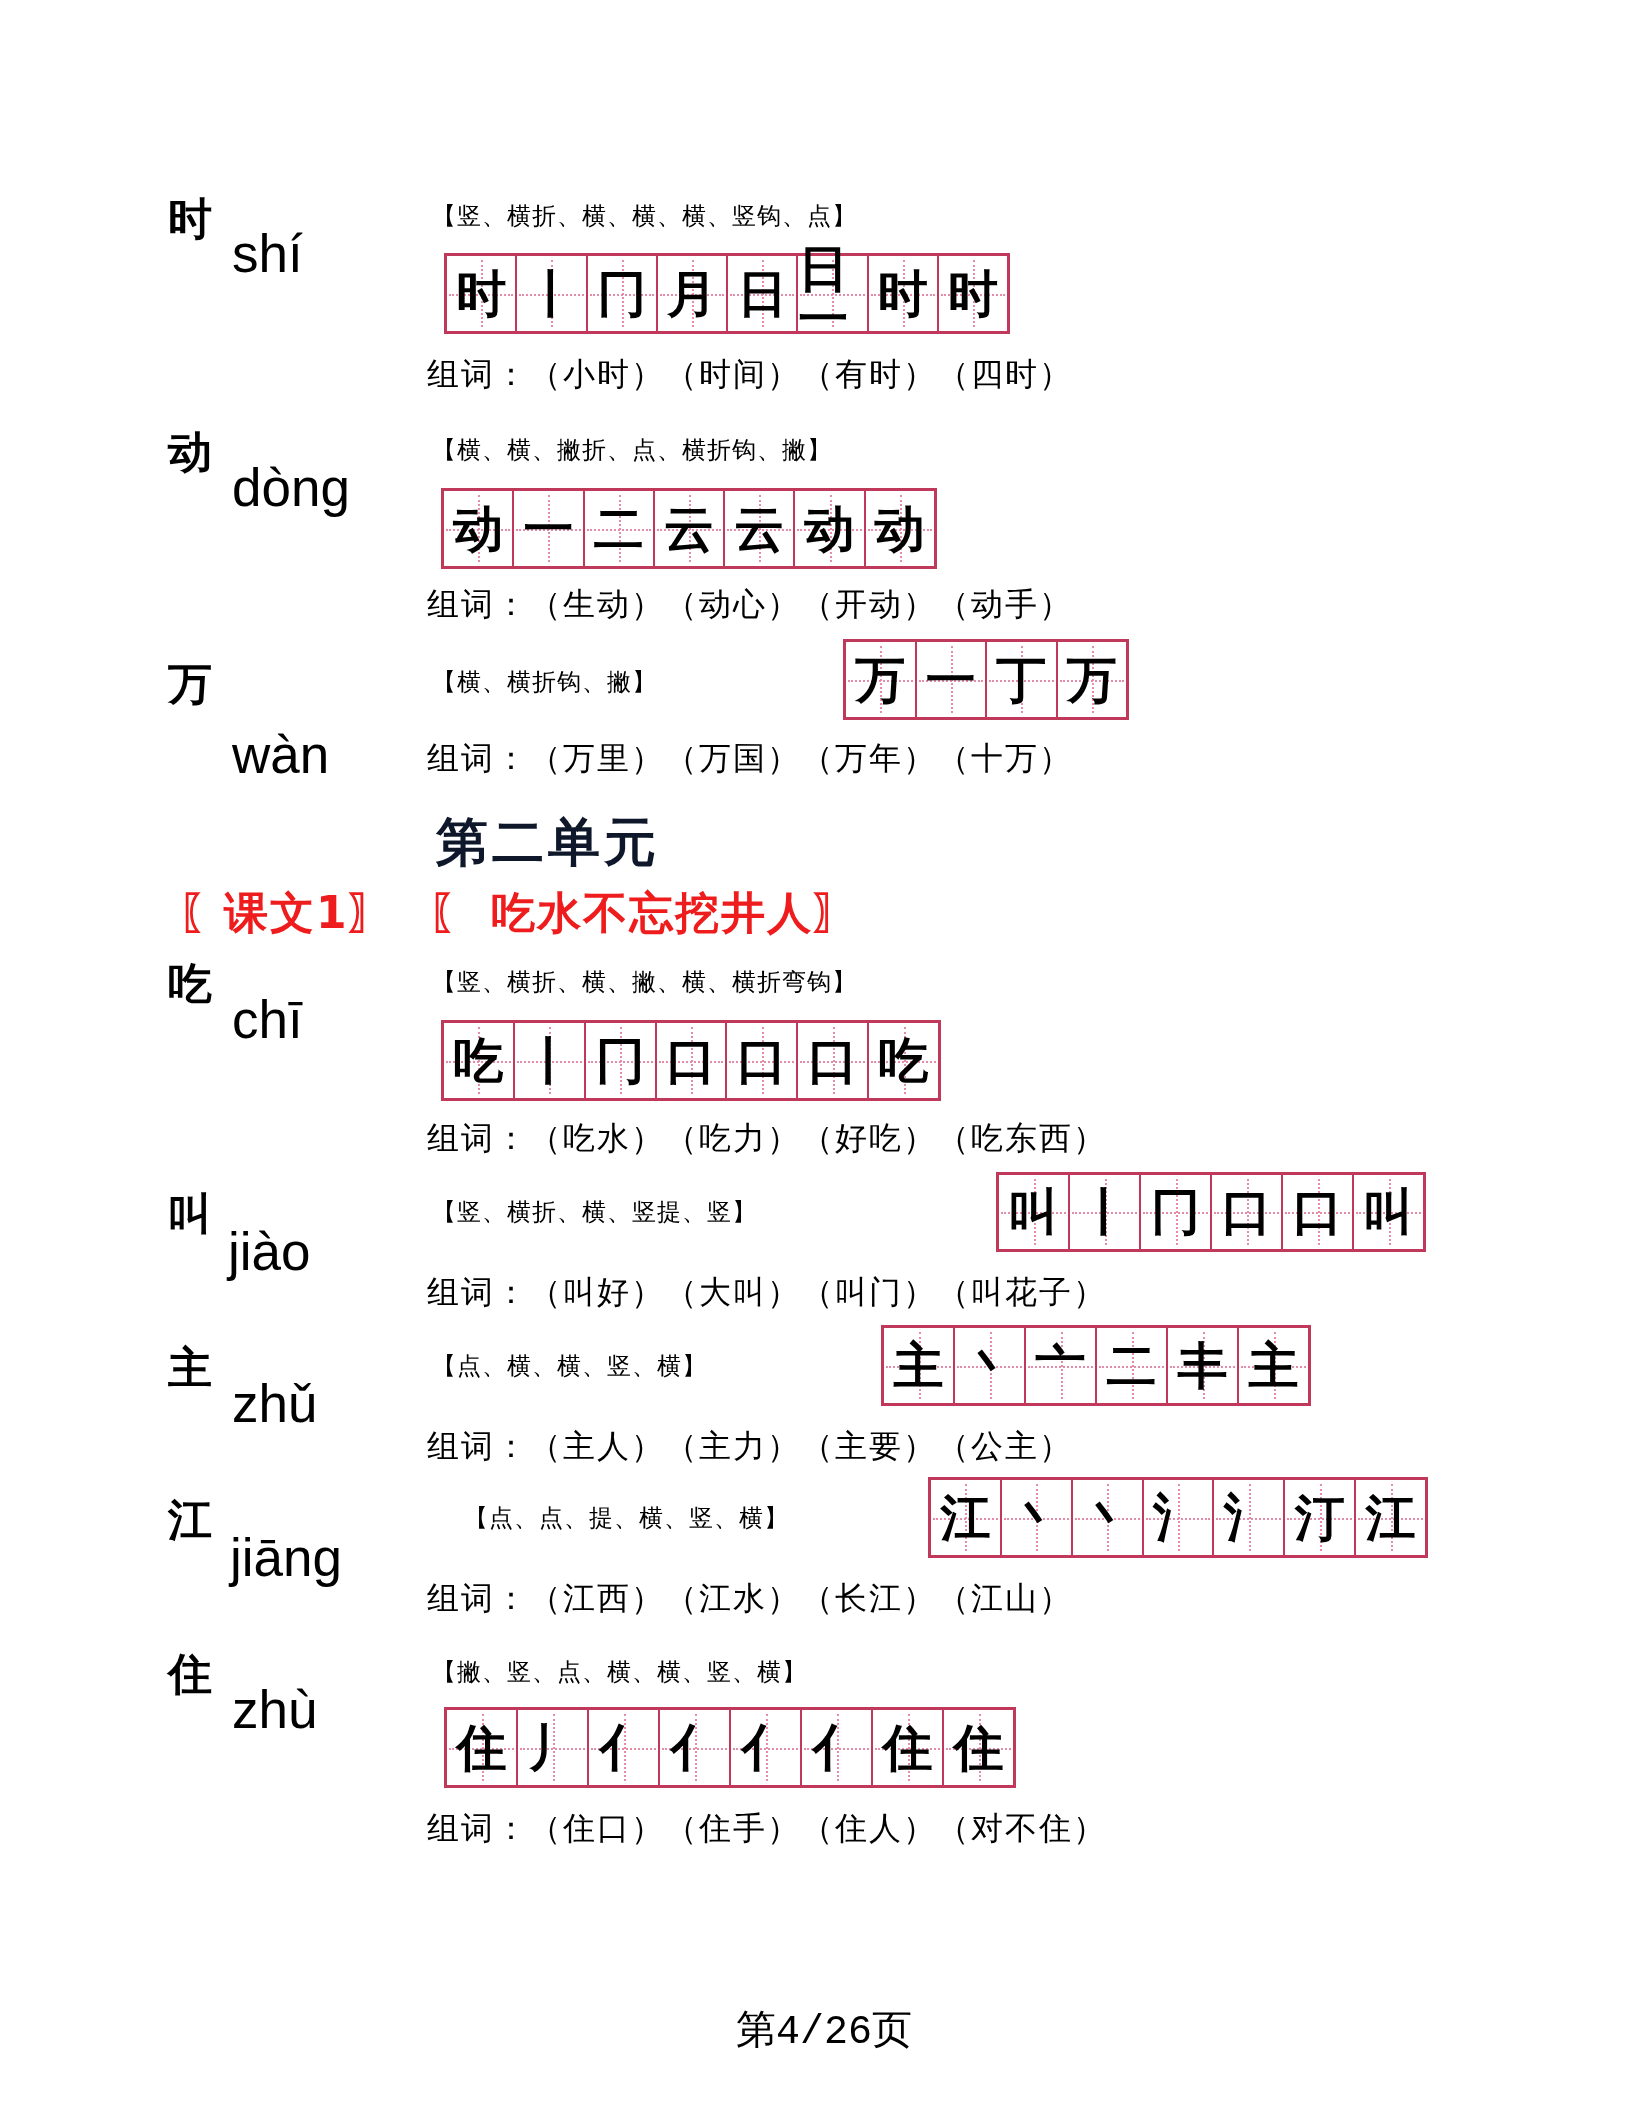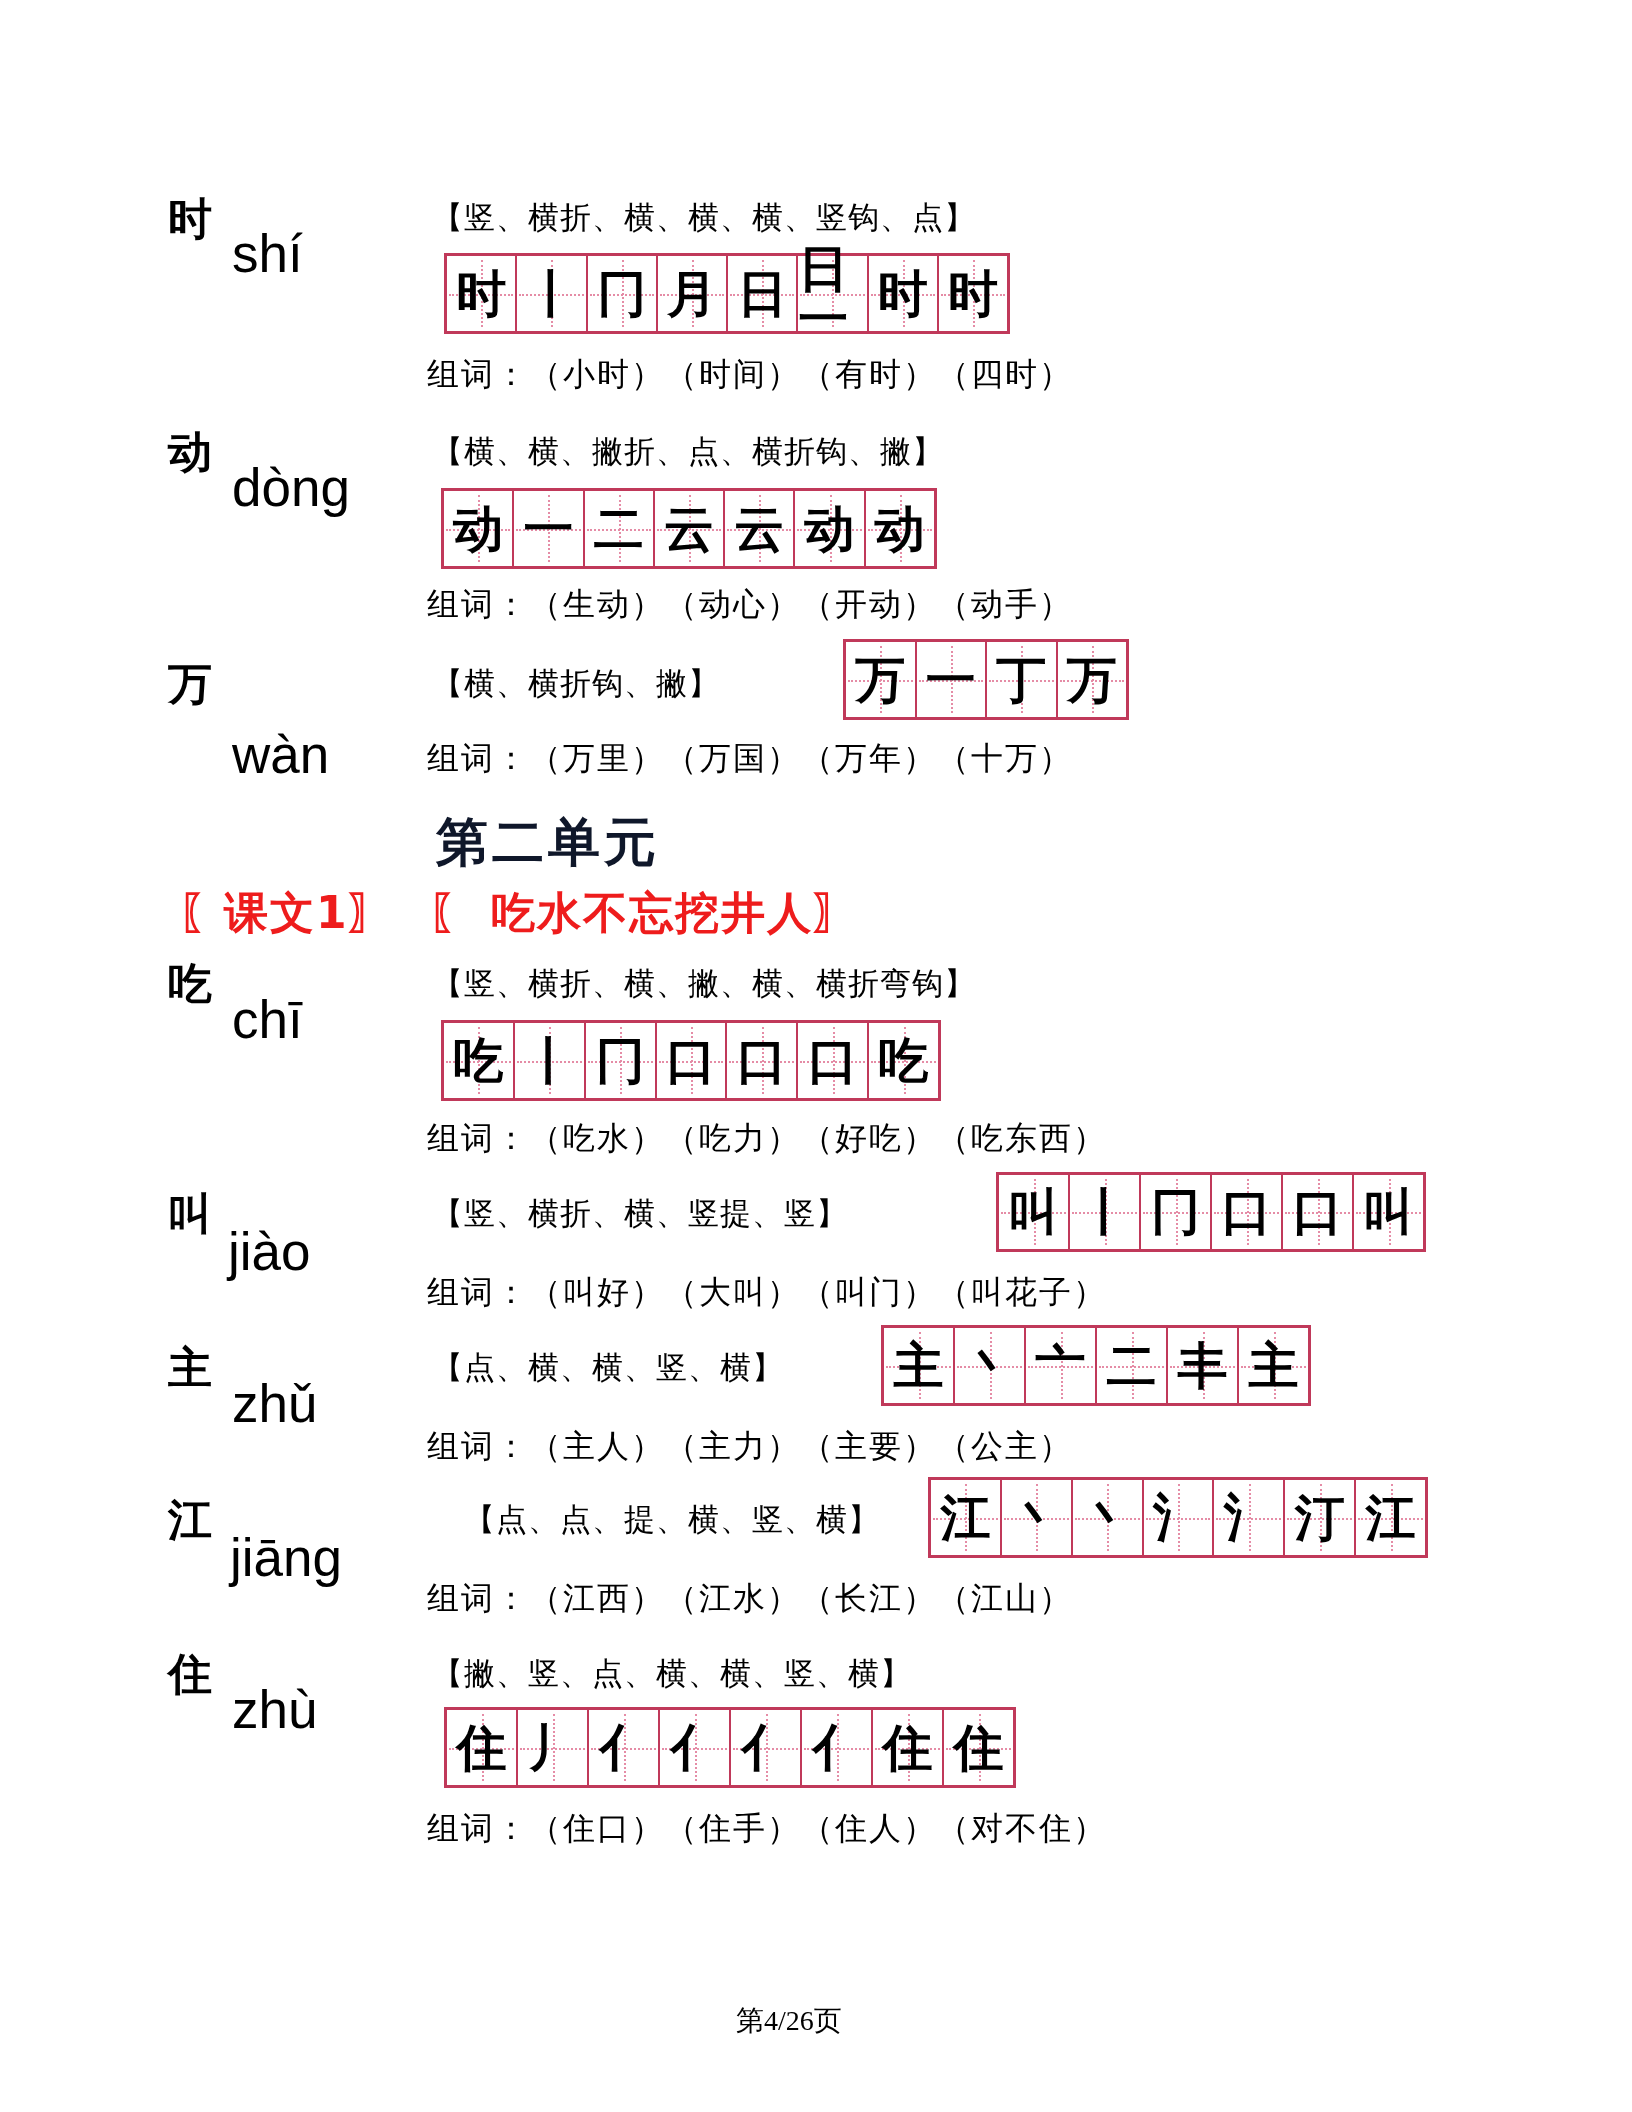--- a/index.html
+++ b/index.html
@@ -1,35 +1,35 @@
 <!DOCTYPE html>
 <html><head>
 <meta charset="utf-8">
 <style>
   html, body { margin: 0; padding: 0; background: #ffffff; }
   body { width: 1632px; height: 2112px; position: relative; overflow: hidden;
          font-family: "DejaVu Serif", "Liberation Serif", serif; color: #000; }
   .abs { position: absolute; white-space: nowrap; }
   .hanzi { font-family: "DejaVu Serif", serif; font-weight: bold; font-size: 44px; line-height: 48px; }
   .pinyin { font-family: "Liberation Sans", "DejaVu Sans", sans-serif; font-size: 53px; line-height: 48px; margin-top: 40px; }
-  .strokes { font-family: Liberation Sans, sans-serif; font-size: 31px; line-height: 44px; letter-spacing: 1px; }
+  .strokes { font-family: Liberation Mono, monospace; font-size: 24px; line-height: 44px; letter-spacing: 1px; }
   .words { font-family: "DejaVu Serif", serif; font-size: 32px; line-height: 44px; letter-spacing: 2px; }
   .grid { position: absolute; display: flex; border: 3px solid #c0395a; box-sizing: border-box; background: #fff; }
   .cell { position: relative; flex: 1; border-left: 2px solid #c0395a; box-sizing: border-box;
           display: flex; align-items: center; justify-content: center;
           font-family: "DejaVu Serif", serif; font-size: 50px; font-weight: bold; line-height: 1; }
   .cell:first-child { border-left: none; }
   .cell::before { content: ""; position: absolute; left: 50%; top: 4px; bottom: 4px;
           border-left: 2px dotted #e58ca6; }
   .cell::after { content: ""; position: absolute; top: 50%; left: 2px; right: 2px;
           border-top: 2px dotted #e58ca6; }
   .cell span { position: relative; z-index: 1; }
   .unit-title { font-family: "DejaVu Sans", sans-serif; font-weight: bold; font-size: 52px; color: #0f172a; letter-spacing: 4px; }
   .lesson-title { font-family: "DejaVu Sans", sans-serif; font-weight: bold; font-size: 44px; color: #ee1c1c; letter-spacing: 2px; }
-  .footer { font-family: Liberation Serif, serif; font-size: 28px; }
+  .footer { font-family: Liberation Mono, monospace; font-size: 40px; }
 </style>
 </head>
 <body>
 
 <div class="abs hanzi" style="left:168px;top:195px;">时</div>
 <div class="abs pinyin" style="left:232px;top:190px;">shí</div>
 <div class="abs strokes" style="left:432px;top:196px;">【竖、横折、横、横、横、竖钩、点】</div>
 <div class="grid" style="left:444px;top:253px;width:566px;height:81px;">
   <div class="cell">
       <span>时</span>

